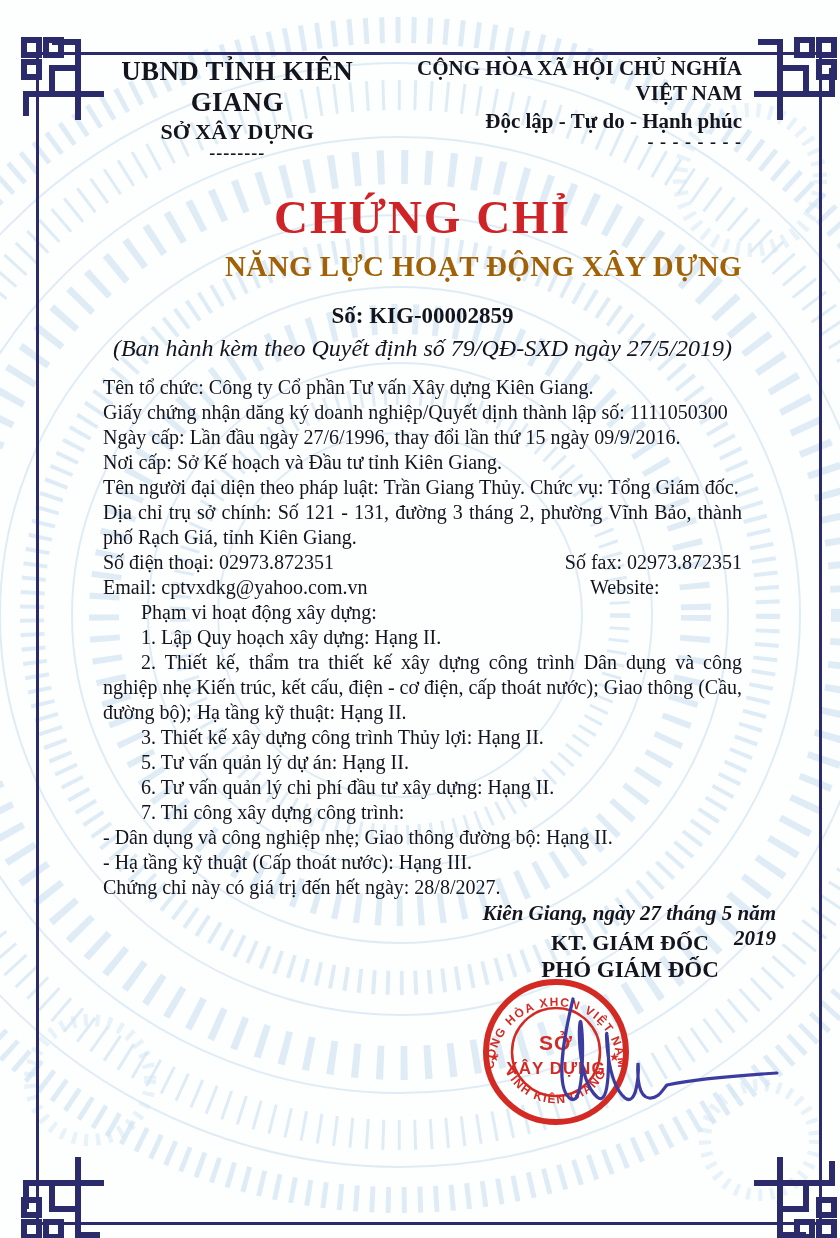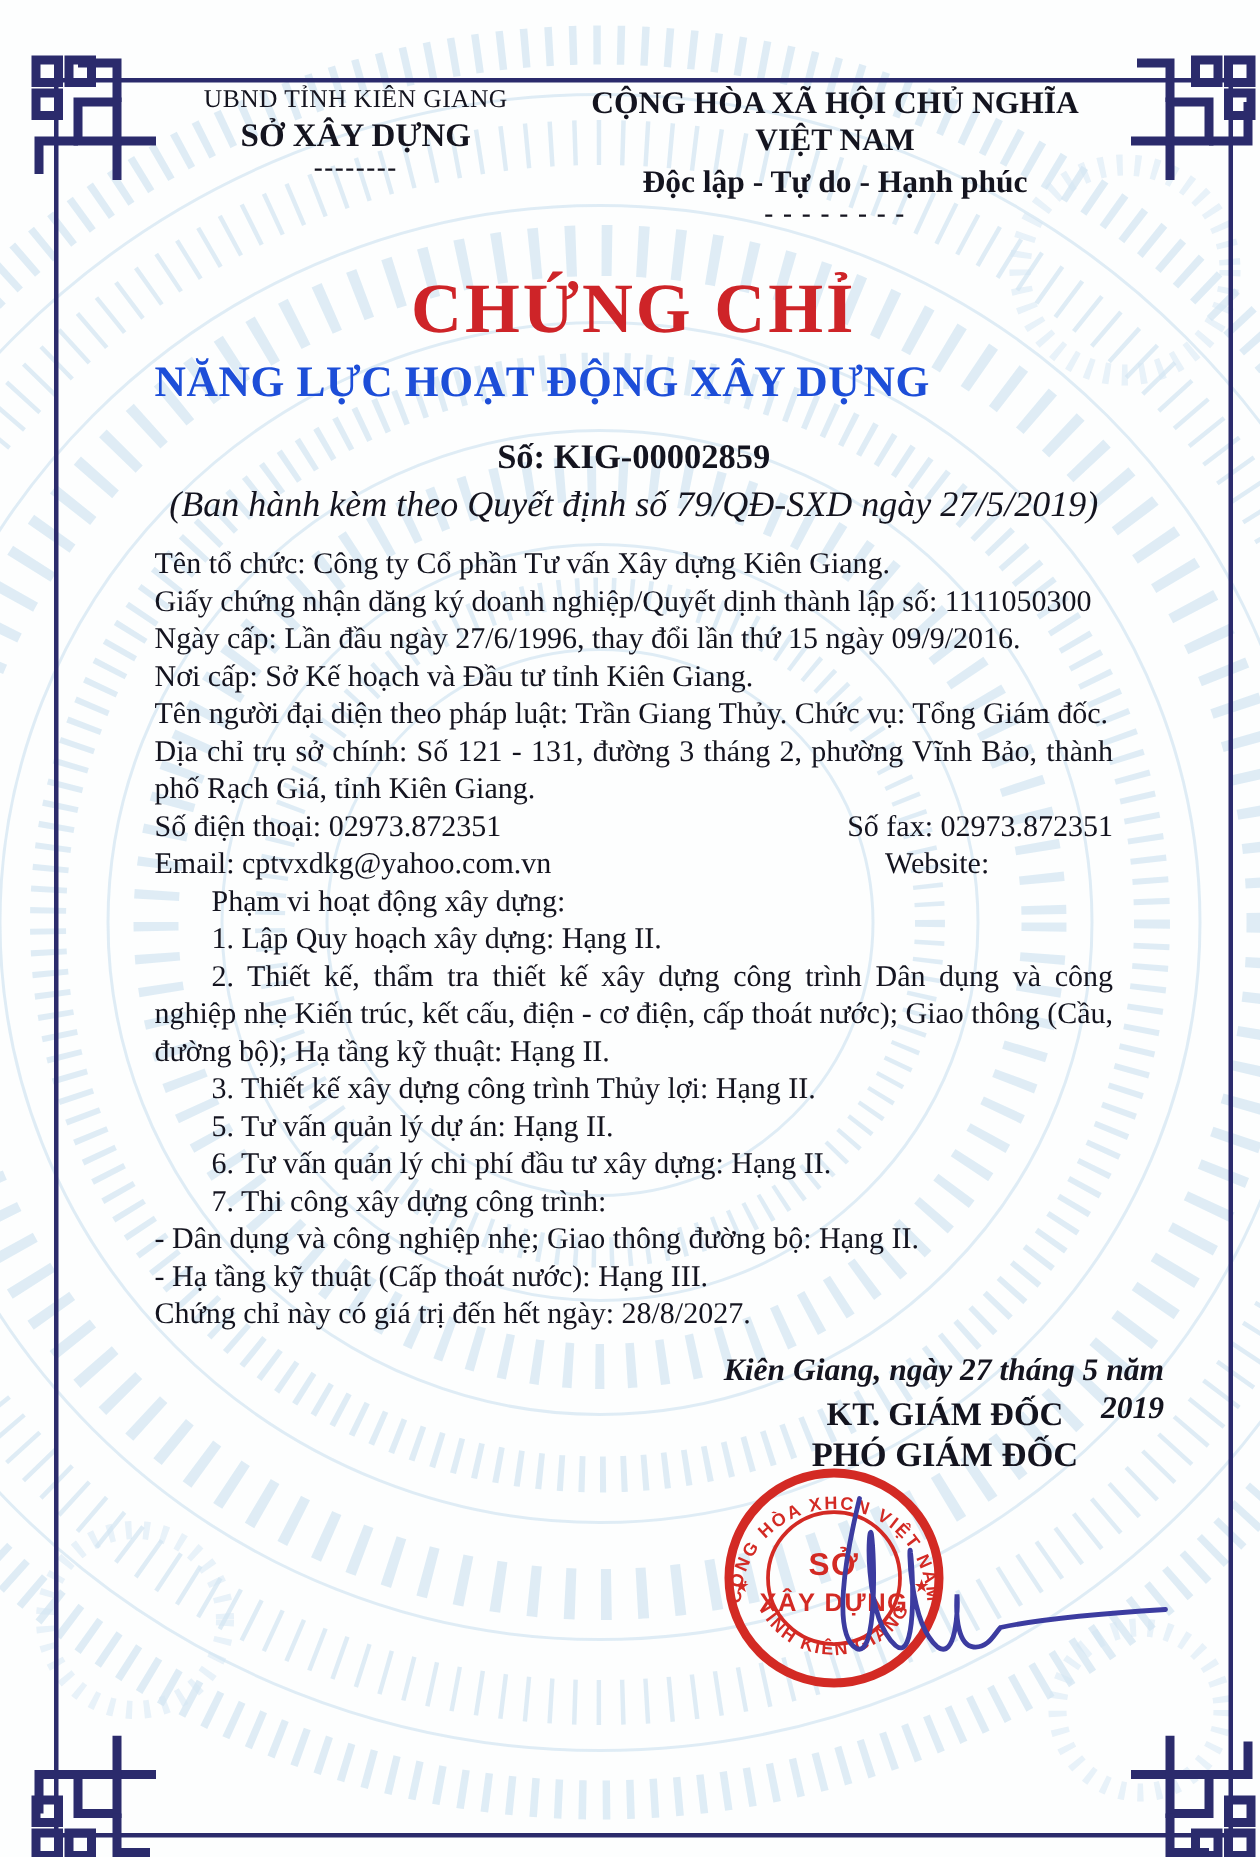--- a/index.html
+++ b/index.html
@@ -10,29 +10,29 @@
   .frame{position:absolute;left:36px;top:52px;right:18px;bottom:13px;
          border:3.5px solid #2b2b6c;z-index:1;}
   .corner{position:absolute;width:96px;height:96px;z-index:2;}
   .corner.tl{left:8px;top:24px;}
   .corner.tr{right:-10px;top:24px;transform:rotate(90deg);}
   .corner.br{right:-10px;bottom:-15px;transform:rotate(180deg);}
   .corner.bl{left:8px;bottom:-15px;transform:rotate(270deg);}
   .content{position:absolute;left:103px;top:56px;width:639px;z-index:3;}
   .hdr{display:flex;}
   .hdr-left{width:42%;text-align:center;}
-  .hdr-right{width:58%;text-align:center;font-family:Liberation Serif, serif;}
-  .hdr-l1{font-size:17px;font-weight:normal;letter-spacing:0.3px;}
+  .hdr-right{width:58%;text-align:right;font-family:Liberation Serif, serif;}
+  .hdr-l1{font-size:27px;font-weight:bold;letter-spacing:0.3px;}
   .hdr-l2{font-size:22px;font-weight:bold;margin-top:1px;}
   .hdr-r1{font-size:21px;font-weight:bold;}
   .hdr-r2{font-size:21px;font-weight:bold;margin-top:3px;}
   .hdr-div{font-size:18px;font-weight:bold;letter-spacing:1px;margin-top:-2px;}
   .title{margin-top:30px;text-align:center;color:#ce2428;font-weight:bold;
          font-size:47px;letter-spacing:2px;line-height:1;}
-  .subtitle{margin-top:11px;text-align:left;color:#1d4ed8;font-weight:bold;
+  .subtitle{margin-top:11px;text-align:right;color:#a16207;font-weight:bold;
             font-size:29px;letter-spacing:0.4px;line-height:1;}
   .cert-no{margin-top:23px;text-align:center;font-weight:bold;font-size:23px;line-height:1;}
   .issue-note{margin-top:9px;text-align:center;font-style:italic;font-weight:normal;
               font-size:24px;line-height:1;}
   .info{margin-top:15px;font-size:20px;line-height:25px;text-align:justify;}
   .info p{margin:0;}
   .two-col{display:flex;}
   .two-col .c-left{width:487px;}
   .two-col .c-right{flex:1;white-space:nowrap;}
   .ind{text-indent:38px;}

